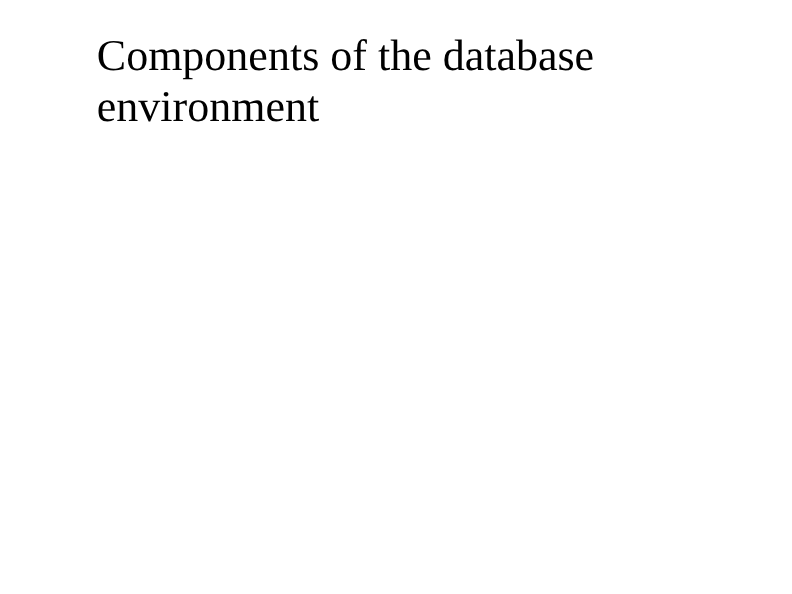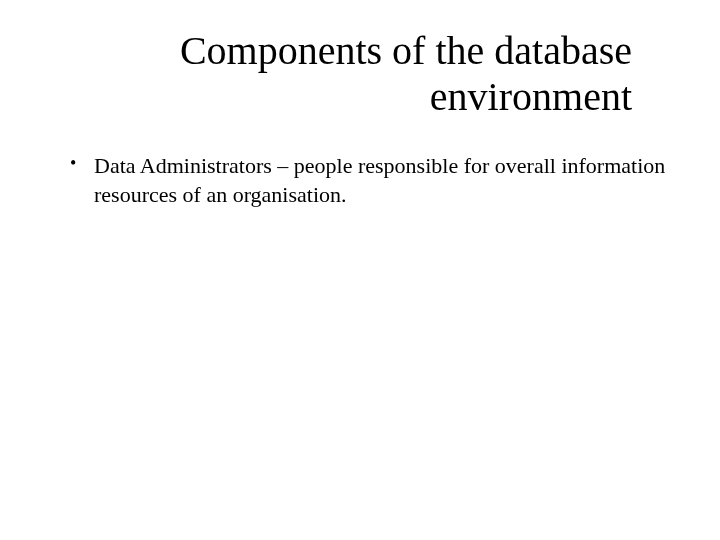--- a/index.html
+++ b/index.html
@@ -9,21 +9,21 @@
     }
     body {
       width: 720px;
       height: 540px;
       background: #ffffff;
       font-family: "Times New Roman", Times, serif;
       color: #000000;
       padding: 28px 48px;
     }
     .title {
-      text-align: right;
+      text-align: left;
       font-size: 40px;
       line-height: 1.15;
       font-weight: normal;
       margin-bottom: 32px;
       padding: 0 40px;
     }
     .bullets {
       list-style: none;
       padding-left: 28px;
     }
@@ -41,14 +41,13 @@
       top: 0;
       font-size: 18px;
     }
   </style>
 </head>
 <body>
 
 <h1 class="title">Components of the database environment</h1>
 
 <ul class="bullets">
-  <li>Data Administrators – people responsible for overall information resources of an organisation.</li>
 </ul>
 
 </body></html>

